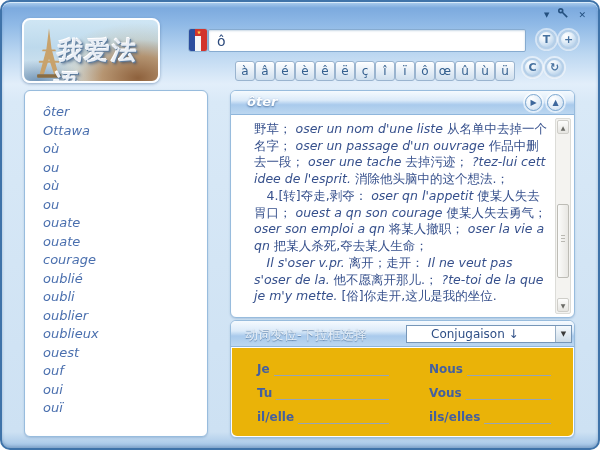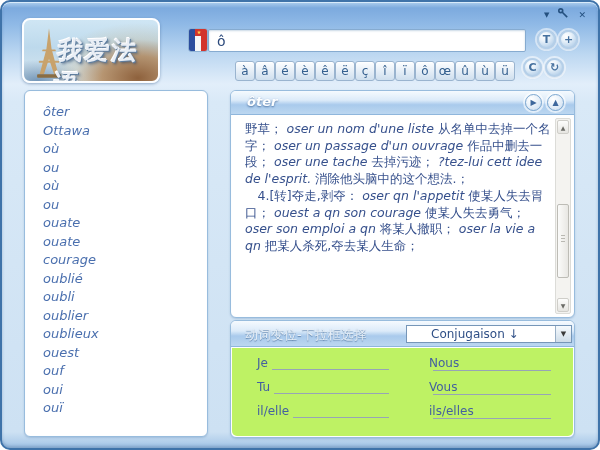--- a/index.html
+++ b/index.html
@@ -55,21 +55,21 @@
     background:linear-gradient(180deg,#f5fafe 0%,#dcebf9 40%,#a9caec 60%,#bcd7f0 100%);}
   .phead .ptitle{position:absolute;left:16px;top:3px;font-size:13px;font-weight:bold;font-style:italic;
     color:#fdfeff;text-shadow:0 1px 2px rgba(60,100,150,.85);}
   .sbtn{position:absolute;width:17px;height:17px;border-radius:50%;top:3px;
     background:radial-gradient(circle at 35% 28%,#fff 0%,#ecf3fa 40%,#c9dcf0 100%);
     border:1px solid #7fa;border:1px solid #7ea8d0;color:#3e679c;font-size:8px;text-align:center;
     line-height:16px;box-shadow:0 0 0 2px rgba(255,255,255,.6);cursor:pointer;}
   .defbody{position:absolute;left:1px;right:1px;top:25px;bottom:1px;border-radius:0 0 5px 5px;
     background:#fff;overflow:hidden;}
   .deftext{position:absolute;left:9px;top:5px;right:22px;color:#36508c;font-size:12.5px;line-height:16.5px;}
-  .def-para{margin:0 0 1px 4px;}
+  .def-para{margin:0 0 1px 13px;}
   .deftext .fr{font-style:italic;}
   
   .sbar{position:absolute;top:2px;bottom:2px;right:2px;width:16px;background:#f4f3f0;
     border:1px solid #dcdcd8;border-radius:2px;}
   .sarr{position:absolute;left:1px;right:1px;height:14px;background:linear-gradient(180deg,#fdfdfc,#e6e5e1);
     border:1px solid #cfcec9;border-radius:2px;color:#6b6b66;font-size:6px;text-align:center;line-height:13px;cursor:pointer;}
   .sthumb{position:absolute;left:1px;right:1px;top:44%;height:38%;
     background:linear-gradient(90deg,#fbfbfa,#e8e7e3);border:1px solid #bdbcb6;border-radius:2px;cursor:grab;}
   .sthumb::after{content:"";position:absolute;left:3px;right:3px;top:45%;height:1px;
     box-shadow:0 -3px 0 #b9b8b2,0 0 0 #b9b8b2,0 3px 0 #b9b8b2;background:#b9b8b2;}
@@ -77,25 +77,25 @@
   .conjpanel{left:228px;top:318px;width:345px;height:118px;}
   .conjhead{height:26px;}
   .conjhead .ctitle{position:absolute;left:14px;top:5px;font-size:13px;font-weight:normal;color:#e7eff7;
     text-shadow:0 1px 1px rgba(90,125,165,.9);font-style:normal;}
   .combo{position:absolute;left:175px;top:4px;width:166px;height:18px;background:#fff;
     border:1px solid #7696b8;display:flex;align-items:center;cursor:pointer;}
   .combo .cval{flex:1;font-size:12px;color:#2f4f86;padding-left:24px;white-space:nowrap;}
   .combo .carr{width:16px;height:100%;border-left:1px solid #9ab0c6;
     background:linear-gradient(180deg,#f6fafd,#cfdde9);color:#3a3a3a;font-size:7px;
     text-align:center;line-height:16px;}
-  .conjbody{position:absolute;left:1px;right:1px;top:27px;bottom:1px;background:#bef264;
-    border-radius:0 0 5px 5px;padding:8px 0 0 25px;}
+  .conjbody{position:absolute;left:1px;right:1px;top:27px;bottom:1px;background:#eab308;
+    border-radius:0 0 5px 5px;padding:14px 0 0 25px;font-weight:bold;}
   .crow{display:flex;height:24px;align-items:flex-start;}
   .ccell{display:flex;width:132px;margin-right:40px;}
-  .ccell.r{width:122px;margin-right:0;flex-direction:column;}
+  .ccell.r{width:122px;margin-right:0;}
   .clabel{font-size:12px;color:#44609f;white-space:nowrap;}
   .cline{flex:1;border-bottom:1px solid #97a5b5;height:14px;margin-left:4px;}
 </style>
 </head>
 <body>
 
 <div class="stage">
   <div class="window">
 
     <div class="winctl">
@@ -177,20 +177,21 @@
     <div class="panel defpanel">
       <div class="phead">
         <span class="ptitle">ôter</span>
         <div class="sbtn" style="right:32px;">▶</div>
         <div class="sbtn" style="right:10px;">▲</div>
       </div>
       <div class="defbody">
         <div class="deftext">
             <div class="def-para"><span class="cn">野草； </span><span class="fr">oser un nom d'une liste </span><span class="cn">从名单中去掉一个名字； </span><span class="fr">oser un passage d'un ouvrage </span><span class="cn">作品中删去一段； </span><span class="fr">oser une tache </span><span class="cn">去掉污迹； </span><span class="fr">?tez-lui cett idee de l'esprit. </span><span class="cn">消除他头脑中的这个想法.；</span></div>
             <div class="def-para"><span class="cn">　4.[转]夺走,剥夺： </span><span class="fr">oser qn l'appetit </span><span class="cn">使某人失去胃口； </span><span class="fr">ouest a qn son courage </span><span class="cn">使某人失去勇气； </span><span class="fr">oser son emploi a qn </span><span class="cn">将某人撤职； </span><span class="fr">oser la vie a qn </span><span class="cn">把某人杀死,夺去某人生命；</span></div>
+            <div class="def-para"><span class="cn">　</span><span class="fr">Il s'oser v.pr. </span><span class="cn">离开；走开： </span><span class="fr">Il ne veut pas s'oser de la. </span><span class="cn">他不愿离开那儿.； </span><span class="fr">?te-toi de la que je m'y mette. </span><span class="cn">[俗]你走开,这儿是我的坐位.</span></div>
           </div>
         <div class="sbar">
           <div class="sarr" style="top:1px;">▲</div>
           <div class="sthumb"></div>
           <div class="sarr" style="bottom:1px;">▼</div>
         </div>
       </div>
     </div>
 
     <div class="panel conjpanel">

